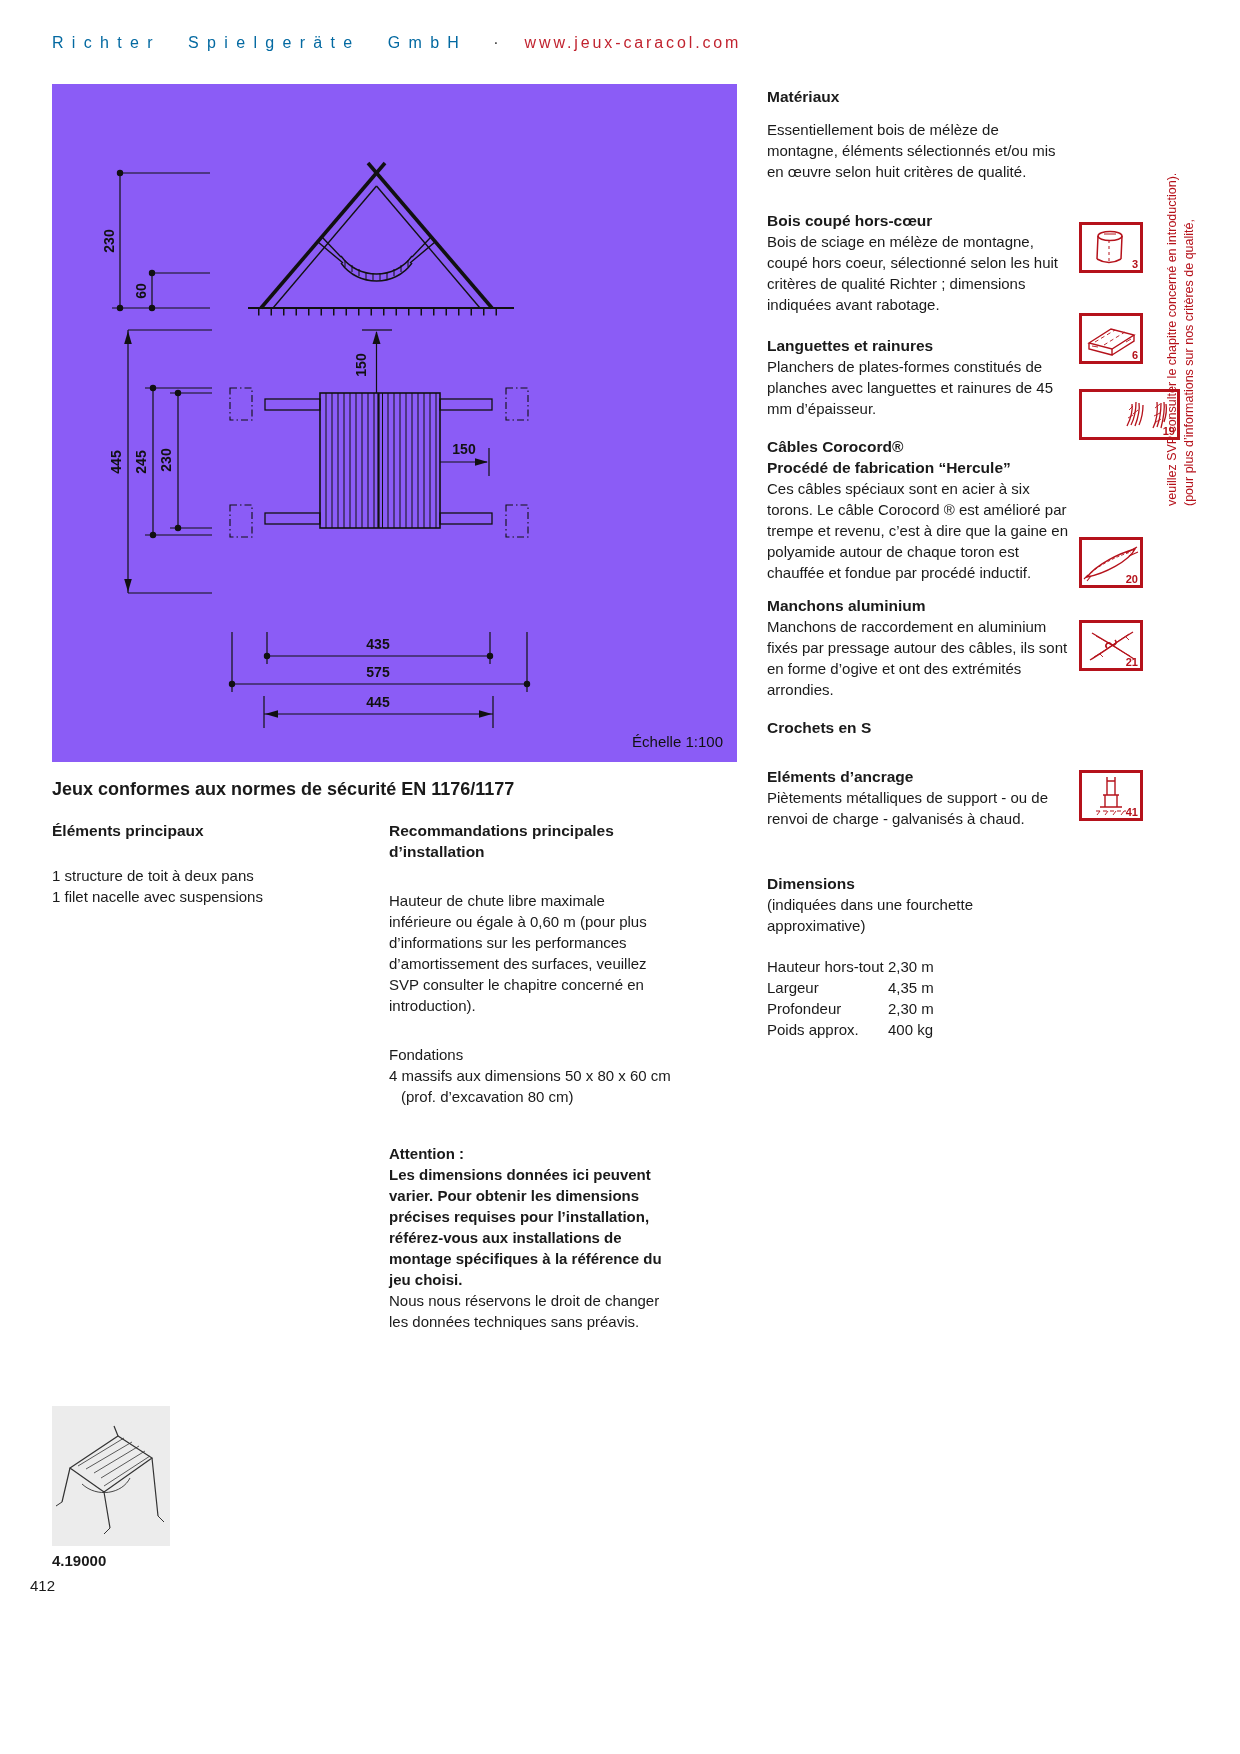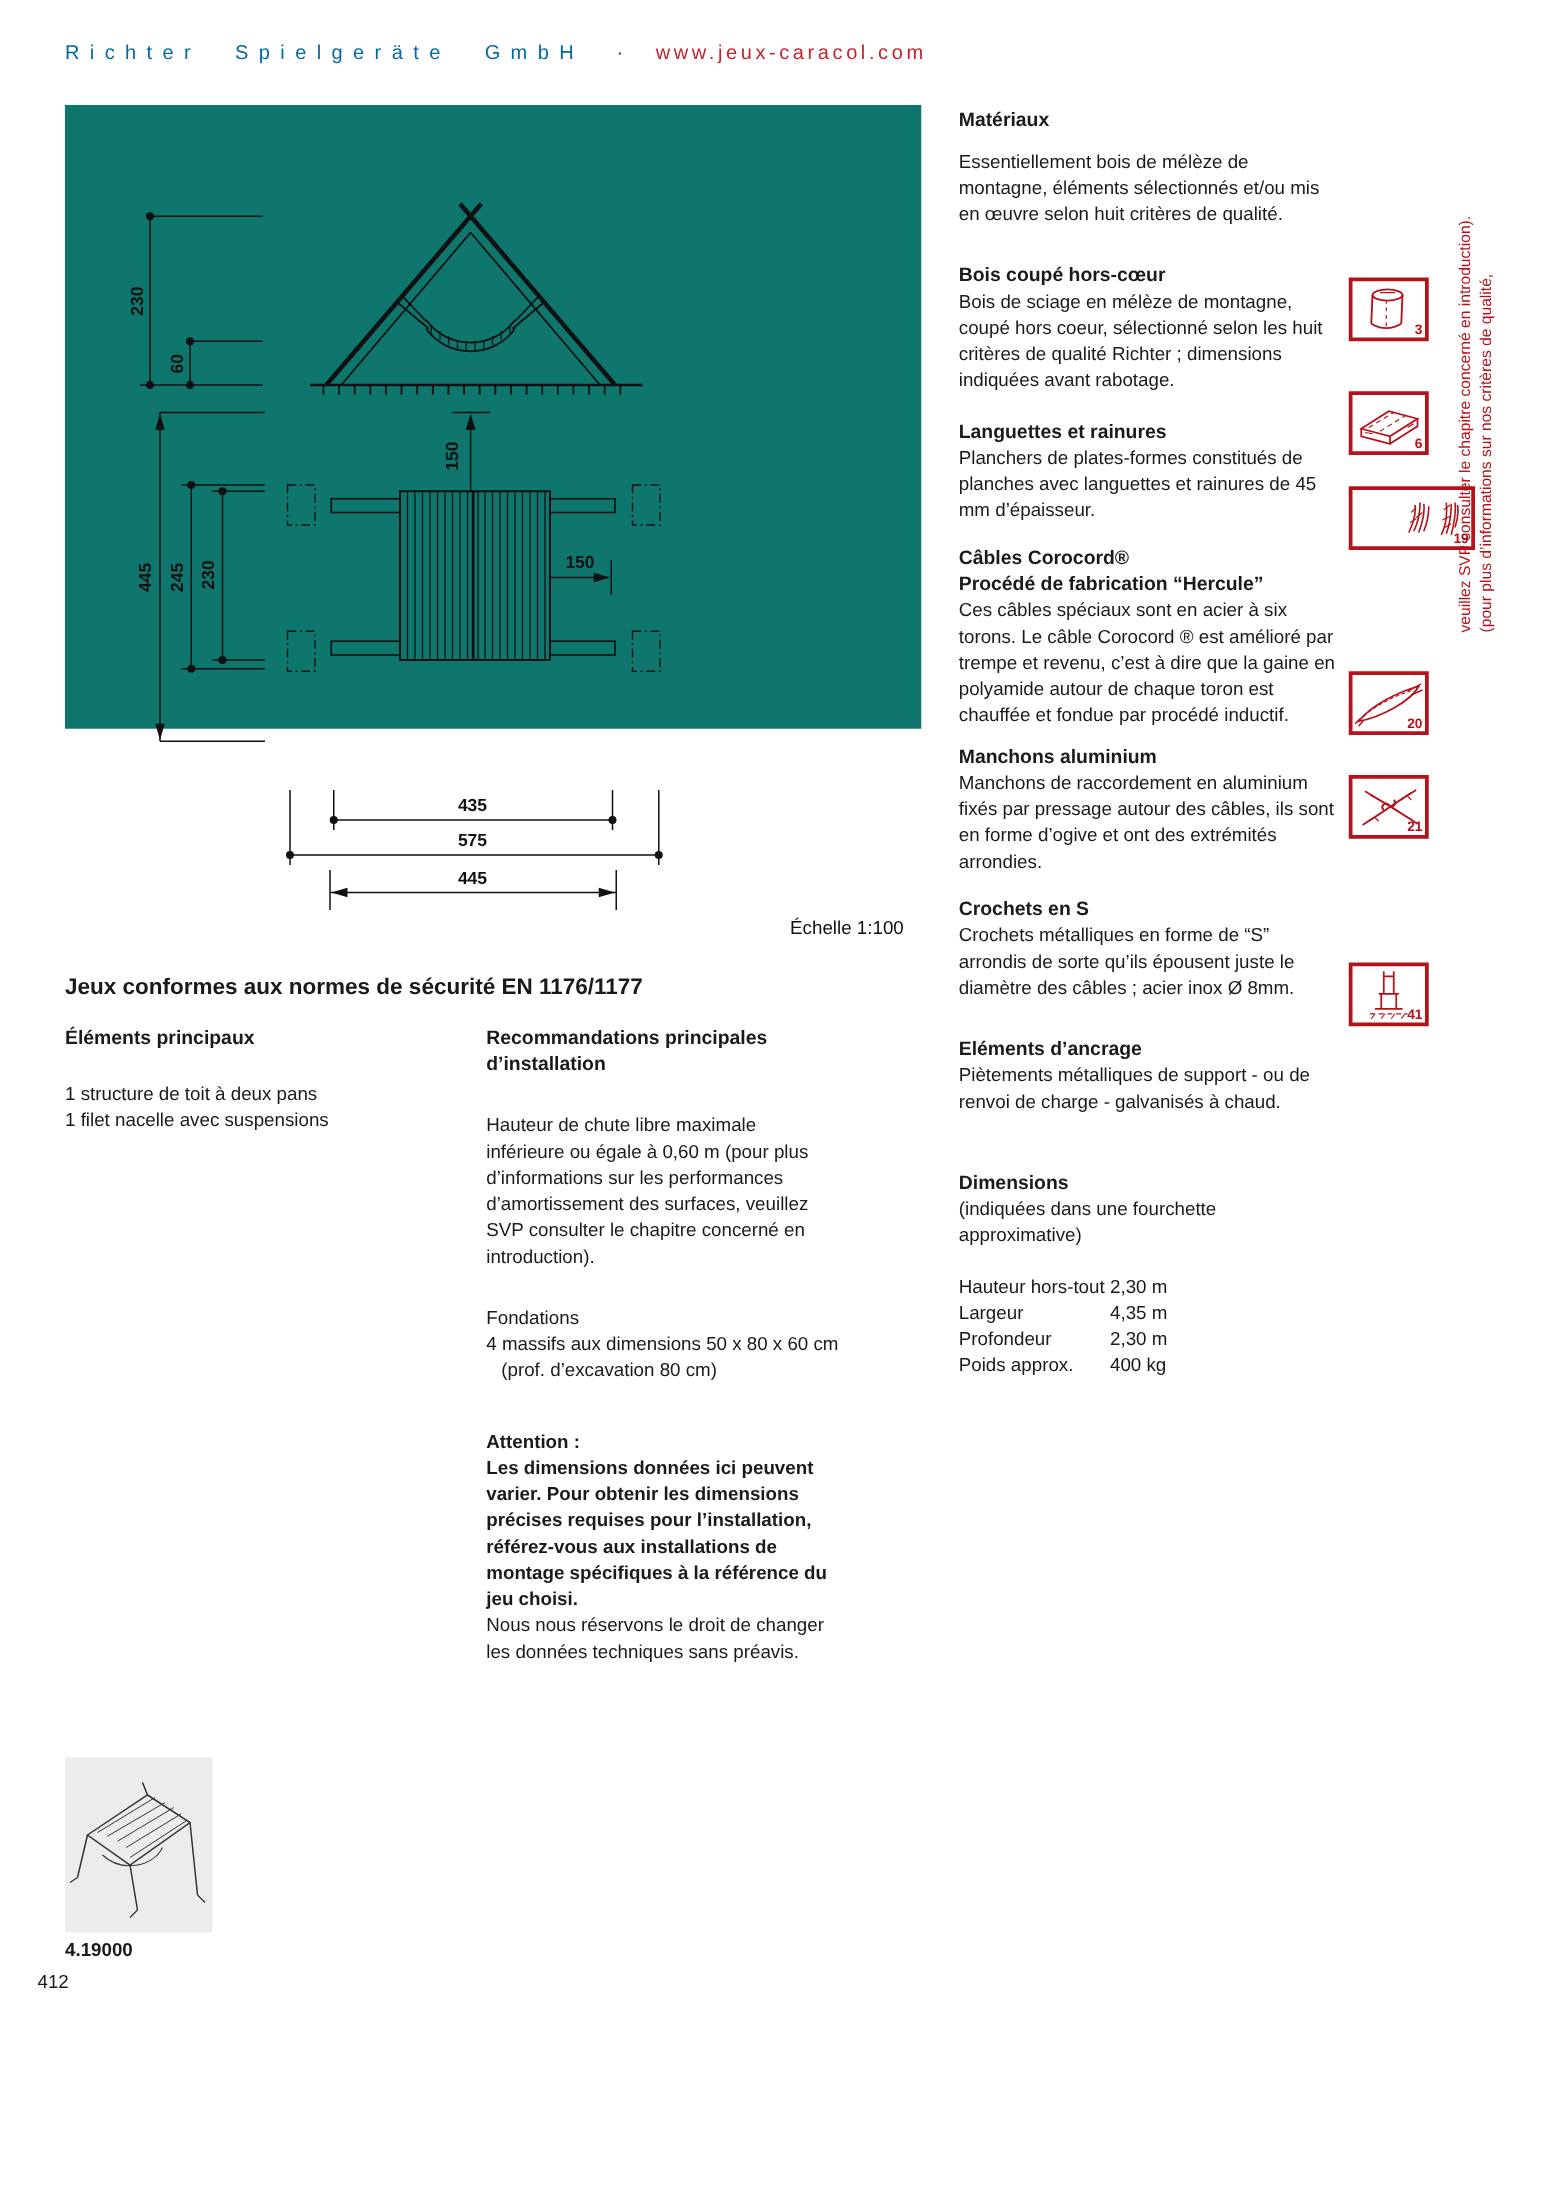--- a/index.html
+++ b/index.html
@@ -4,21 +4,21 @@
 <style>
   html,body{margin:0;padding:0;background:#fff;}
   body{width:1240px;height:1754px;position:relative;font-family:"Liberation Sans",sans-serif;color:#1a1a1a;overflow:hidden;}
   .abs{position:absolute;}
   
   .hdr{top:34px;left:52px;width:1140px;font-size:16px;display:flex;align-items:baseline;}
   .hdr .brand{letter-spacing:.52em;word-spacing:.9em;color:#0369a1;}
   .hdr .sep{margin:0 26px;color:#333;}
   .hdr .url{letter-spacing:.18em;color:#c1232f;}
   
-  .panel{top:84px;left:52px;width:685px;height:499px;background:#0f766e;}
+  .panel{top:84px;left:52px;width:685px;height:678px;background:#8b5cf6;}
   .dimtxt{font-family:"Liberation Sans",sans-serif;font-size:14px;font-weight:bold;fill:#111;}
   .scaletxt{font-family:"Liberation Sans",sans-serif;font-size:15px;font-weight:normal;fill:#111;}
   
   .note{top:779px;left:52px;font-size:18px;font-weight:bold;}
   .col{line-height:21px;font-size:15px;}
   .leftcol{top:820px;left:52px;width:330px;}
   .midcol{top:820px;left:389px;width:282px;}
   .rightcol{top:86px;left:767px;width:303px;}
   h3{margin:0;font-size:15.5px;line-height:21px;font-weight:bold;}
   p{margin:0;}
@@ -194,21 +194,20 @@
   <h3 class="mt28">Bois coupé hors-cœur</h3>
   <p>Bois de sciage en mélèze de montagne, coupé hors coeur, sélectionné selon les huit critères de qualité Richter ; dimensions indiquées avant rabotage.</p>
   <h3 class="mt20">Languettes et rainures</h3>
   <p>Planchers de plates-formes constitués de planches avec languettes et rainures de 45 mm d’épaisseur.</p>
   <h3 class="mt17">Câbles Corocord®</h3>
   <h3>Procédé de fabrication “Hercule”</h3>
   <p>Ces câbles spéciaux sont en acier à six torons. Le câble Corocord ® est amélioré par trempe et revenu, c’est à dire que la gaine en polyamide autour de chaque toron est chauffée et fondue par procédé inductif.</p>
   <h3 class="mt12">Manchons aluminium</h3>
   <p>Manchons de raccordement en aluminium fixés par pressage autour des câbles, ils sont en forme d’ogive et ont des extrémités arrondies.</p>
   <h3 class="mt17">Crochets en S</h3>
-  <p>Crochets métalliques en forme de “S” arrondis de sorte qu’ils épousent juste le diamètre des câbles ; acier inox Ø 8mm.</p>
   <h3 class="mt22">Eléments d’ancrage</h3>
   <p>Piètements métalliques de support - ou de renvoi de charge - galvanisés à chaud.</p>
   <h3 class="mt44">Dimensions</h3>
   <p>(indiquées dans une fourchette approximative)</p>
   <div class="mt20">
     <div class="dimrow">
       <span class="lab">Hauteur hors-tout</span>
       <span class="val">2,30 m</span>
     </div>
     <div class="dimrow">

